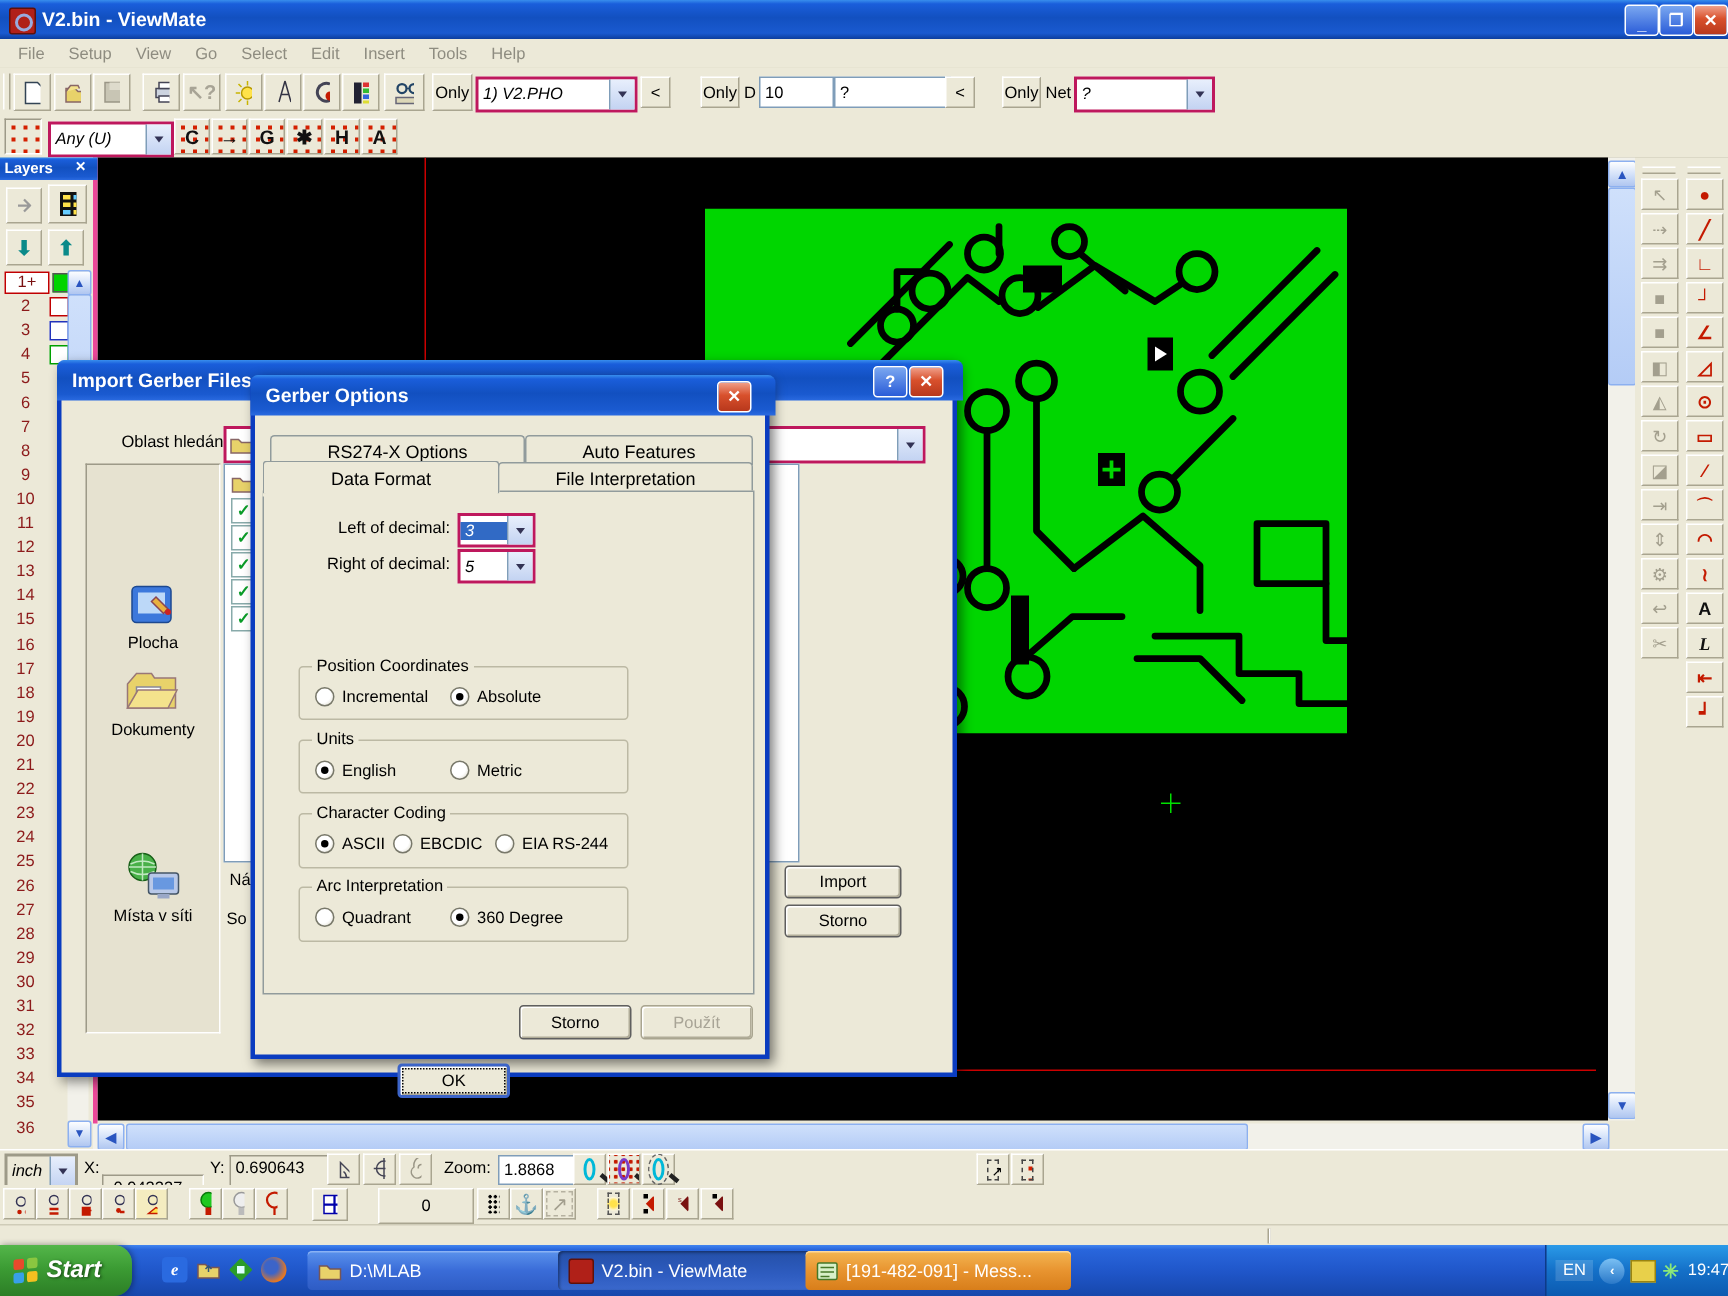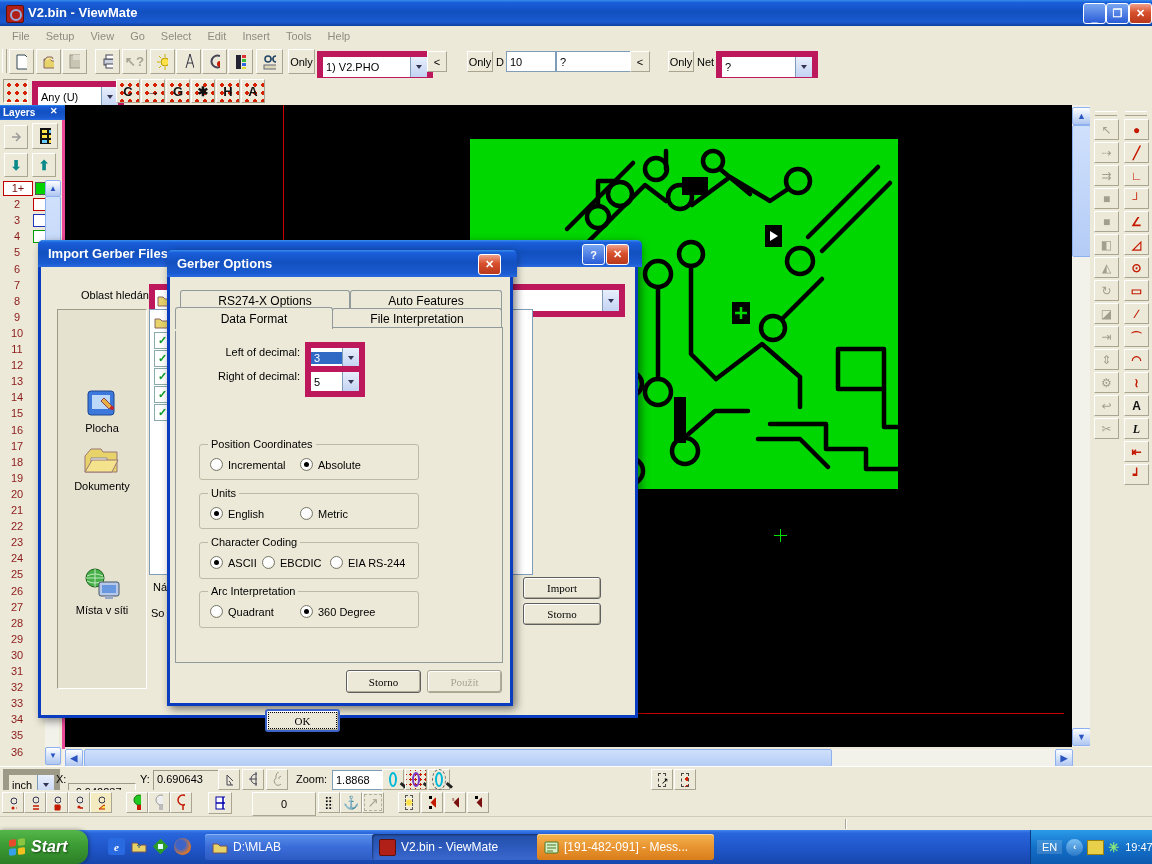--- a/index.html
+++ b/index.html
@@ -11,38 +11,38 @@
   .capbtn{width:21px;height:19px;border-radius:3px;border:1px solid #fff;display:flex;align-items:center;justify-content:center;color:#fff;font-weight:bold;font-size:11px;}
   .capmin{background:linear-gradient(180deg,#7aa7f0,#2a5cd8);}
   .capmax{background:linear-gradient(180deg,#7aa7f0,#2a5cd8);}
   .capclose{background:linear-gradient(180deg,#f0a08a,#d8502c 45%,#b8381c);}
   .caphelp{background:linear-gradient(180deg,#7aa7f0,#2a5cd8);}
   
   .tb{background:#ece9d8;border:1px solid;border-color:#fff #a9a590 #a9a590 #fff;display:flex;align-items:center;justify-content:center;}
   .tb.dis{color:#a8a496;}
   .sunken{background:#ece9d8;border:1px solid;border-color:#9d9a88 #fff #fff #9d9a88;}
   .wfield{background:#fff;border:1px solid #7f9db9;display:flex;align-items:center;padding:0 3px;font-size:11px;}
-  .combo{background:#fff;border:6px solid #be185d;display:flex;align-items:center;font-size:11px;}
+  .combo{background:#fff;border:2px solid #be185d;display:flex;align-items:center;font-size:11px;font-style:italic;}
   .combo .val{flex:1;padding:0 3px;white-space:nowrap;overflow:hidden;}
   .drop{width:16px;align-self:stretch;background:linear-gradient(180deg,#e8effc,#c3d3f2);border-left:1px solid #7f9db9;display:flex;align-items:center;justify-content:center;}
   .tri-d{width:0;height:0;border:3px solid transparent;border-top:4px solid #335;margin-top:3px;}
   
   .sbtn{background:linear-gradient(180deg,#fdfeff,#cdddf8 60%,#b0c6f0);border:1px solid #8cb0f0;border-radius:2px;display:flex;align-items:center;justify-content:center;}
   .chev{color:#2a55c0;font-size:9px;font-weight:bold;line-height:1;}
   .sthumb{background:linear-gradient(180deg,#cfe0fb,#b4ccf6);border:1px solid #8cb0f0;border-radius:2px;}
   .strack{background:#f2f1ea;}
   
   .mitem{padding:3px 8px;color:#8e8c80;}
   
   .grp{position:absolute;width:218px;border:1px solid #bcb9a4;border-radius:3px;}
   .grp-title{position:absolute;top:-7px;left:8px;background:#ece9d8;padding:0 3px;font-size:11px;}
   .radio{position:absolute;top:13px;display:flex;align-items:center;gap:5px;font-size:11px;}
   .rb{width:11px;height:11px;border-radius:50%;border:1px solid #78786a;background:radial-gradient(circle at 35% 35%,#fff 55%,#d8d5c4);position:relative;}
   .on .rb::after{content:"";position:absolute;left:3px;top:3px;width:5px;height:5px;border-radius:50%;background:#000;}
-  .pbtn{background:#ece9d8;border:1px solid #5f5f5f;border-radius:3px;box-shadow:inset 1px 1px 0 #fff, inset -1px -1px 0 #b0ac98;display:flex;align-items:center;justify-content:center;font-size:11px;font-family:Liberation Serif, serif;}
+  .pbtn{background:#ece9d8;border:1px solid #5f5f5f;border-radius:3px;box-shadow:inset 1px 1px 0 #fff, inset -1px -1px 0 #b0ac98;display:flex;align-items:center;justify-content:center;font-size:11px;}
   .pbtn.dis{color:#a8a496;border-color:#a9a590;}
   .pbtn.focused{border:2px solid #3c64c8;outline:1px dotted #000;outline-offset:-4px;}
   
   .ic{width:22px;height:21px;}
   .rgrid{background-image:radial-gradient(#c41a00 1.3px, transparent 1.4px);background-size:5px 5px;background-position:2px 2px;background-repeat:repeat;}
   .icg{position:relative;overflow:hidden;}
   .ovl{position:absolute;left:0;top:0;width:100%;height:100%;display:flex;align-items:center;justify-content:center;font-weight:bold;color:#000;font-size:13px;}
   .mag{position:relative;width:11px;height:11px;border:2.5px solid #00b8d8;border-radius:50%;}
   .mag::after{content:"";position:absolute;left:9px;top:10px;width:7px;height:2.5px;background:#222;transform:rotate(40deg);}
   .lrow{position:absolute;left:3px;width:58px;height:16px;display:flex;align-items:center;}

